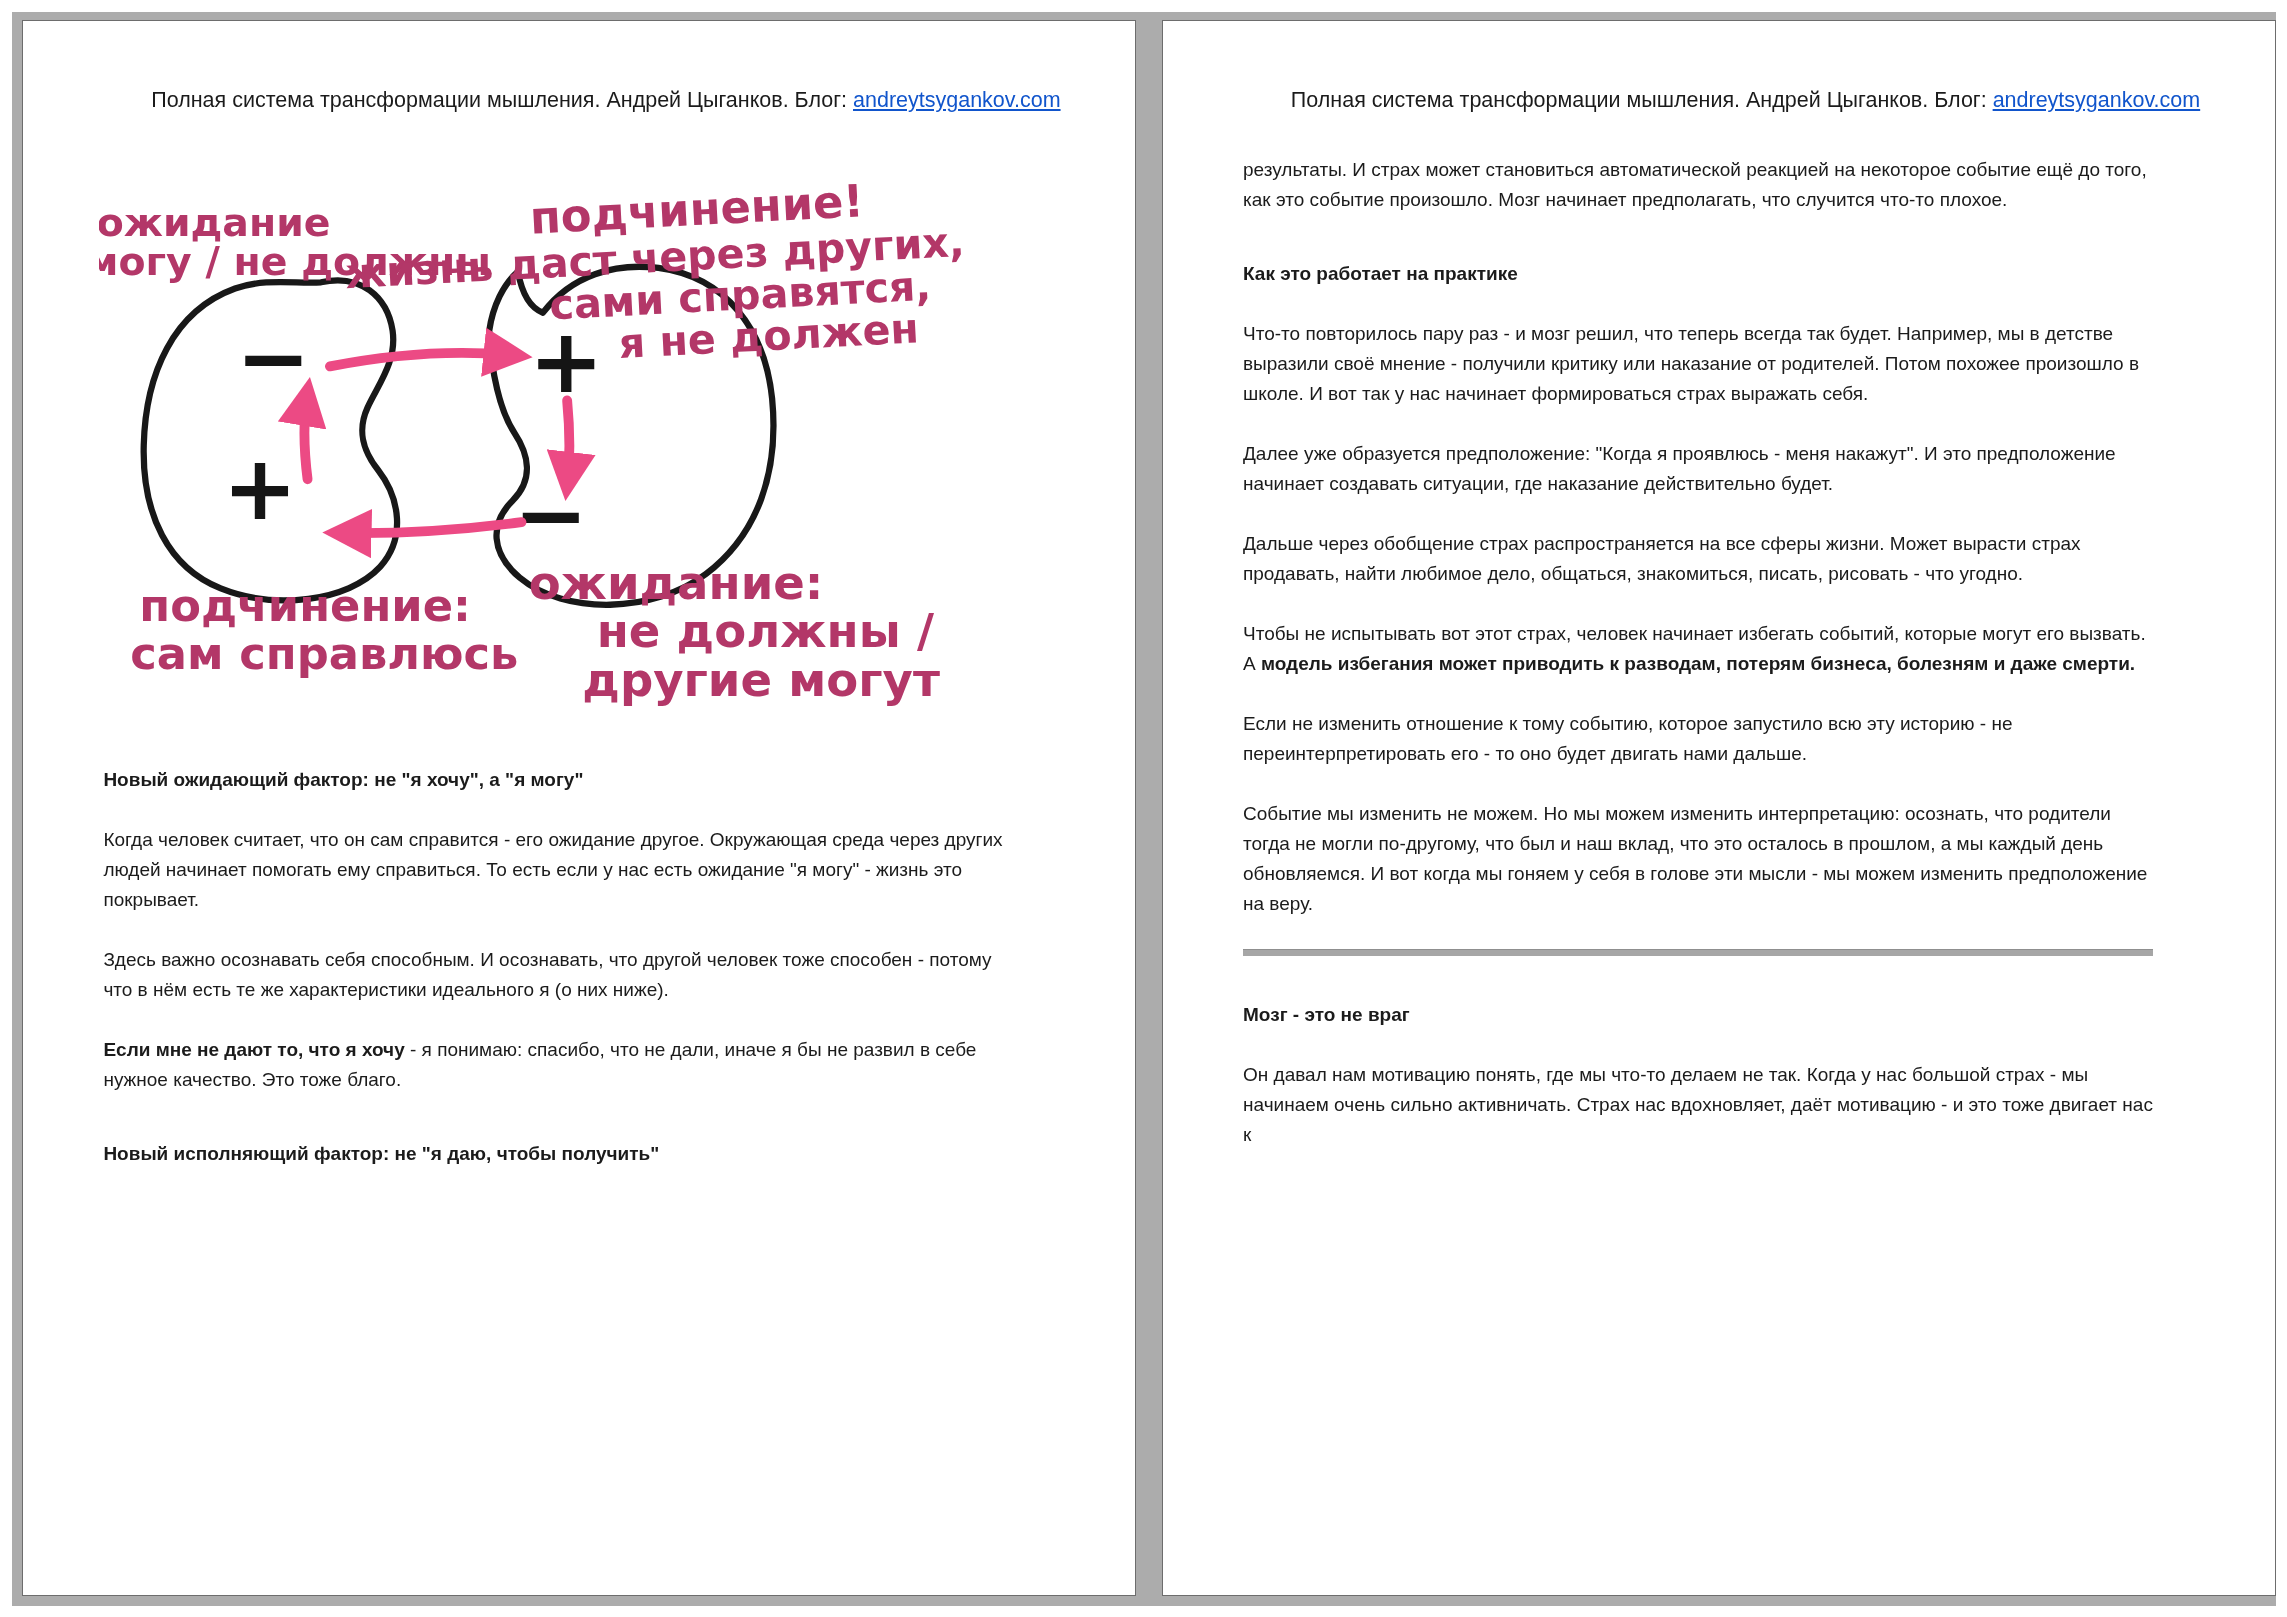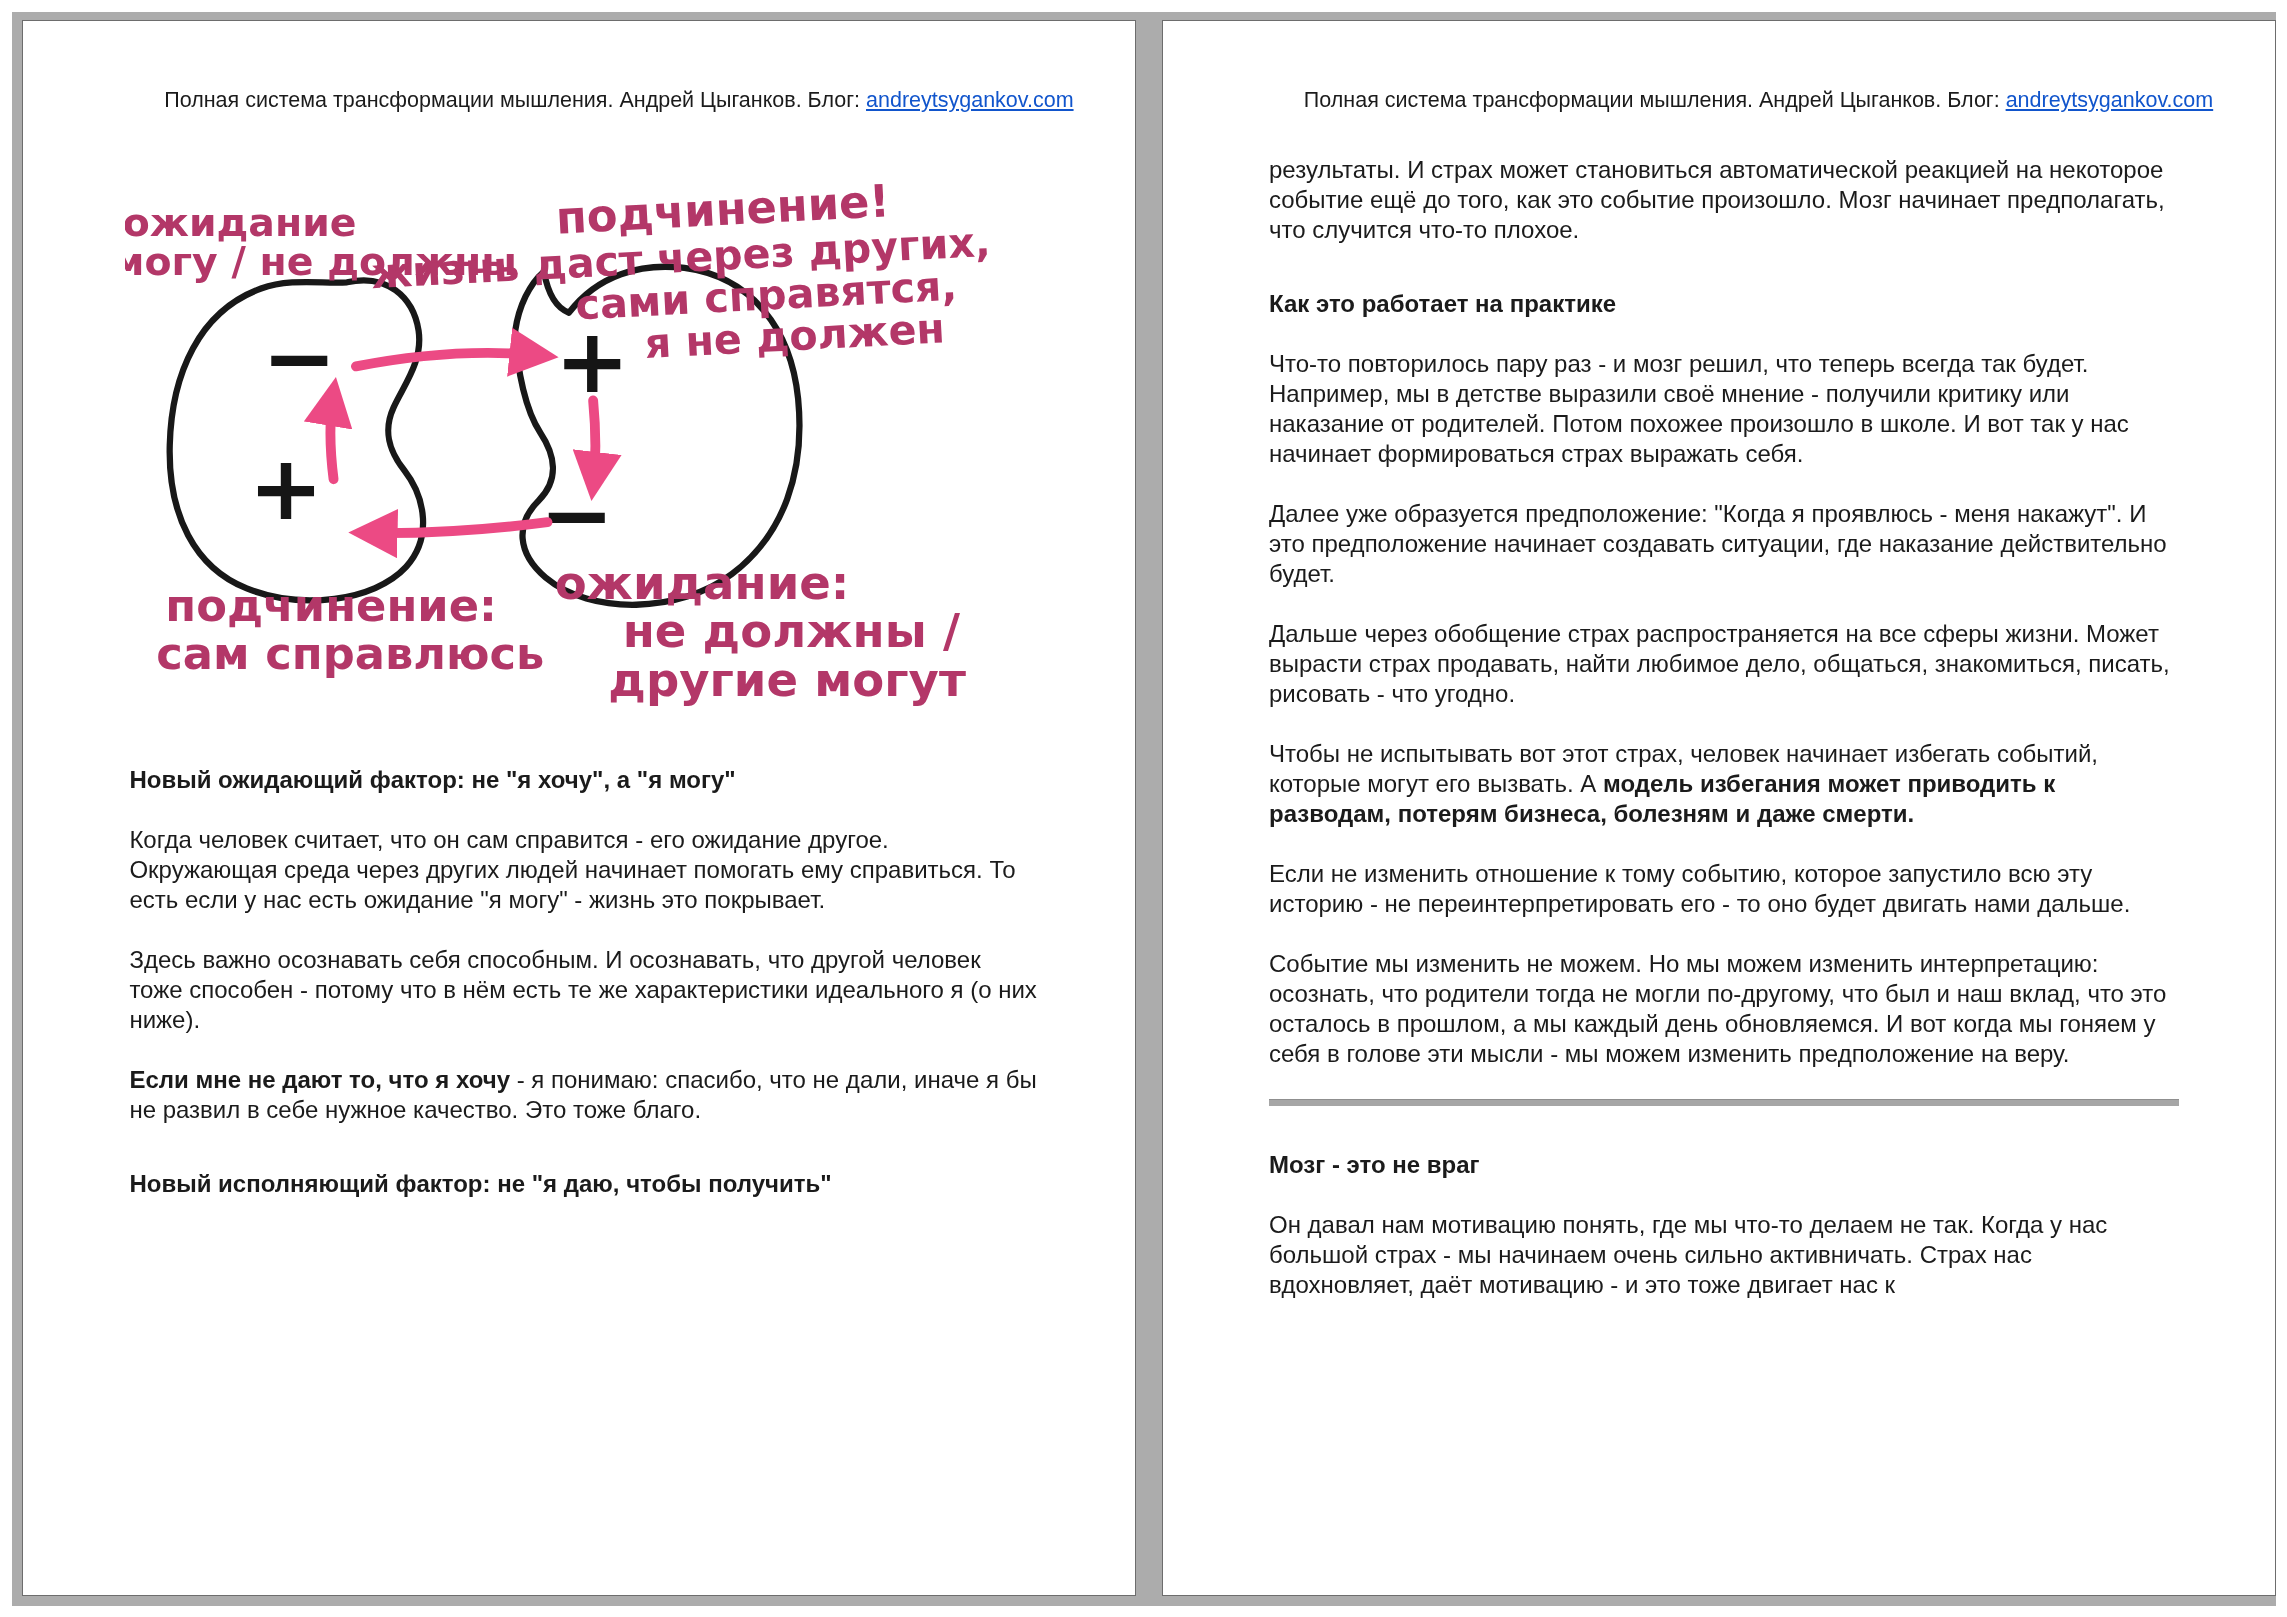--- a/index.html
+++ b/index.html
@@ -13,35 +13,35 @@
     position:absolute; left:11.6px; top:11.6px; width:2264px; height:1594px;
     background:#acacac;
   }
   .page {
     position:absolute; top:19.7px; width:1114px; height:1576px;
     background:#ffffff; border:1.8px solid #6d6d6d; box-sizing:border-box;
     overflow:hidden;
   }
   .page-left  { left:22.4px; }
   .page-right { left:1162px; }
-  .page-inner { padding:66px 27px 0 106px; }
+  .page-inner { padding:66px 27px 0 80px; }
 
   .hdr {
     text-align:center; font-size:21.5px; line-height:27px; color:#1b1b1b;
     white-space:nowrap;
   }
   .hdr a { color:#1155cc; text-decoration:underline; cursor:pointer; }
 
   .diagram-wrap { margin:16px 0 0 -4.5px; width:913px; height:591px; }
 
   .content-p2 { margin-top:41px; }
   .content-p1 { margin-top:34px; }
 
   .para, .head {
-    margin:0 0 30px 0; font-size:24px; line-height:30px;
+    margin:0 0 30px 0; font-size:19px; line-height:30px;
     max-width:910px; color:#1b1b1b;
   }
   .head { font-weight:bold;margin-top:44px; }
   .para b { font-weight:bold; }
 
   .rule {
     height:6.3px; background:#a6a6a6; border-top:0.9px solid #8f8f8f;
     margin:25px 0 25px 0; max-width:910px;
   }
 

